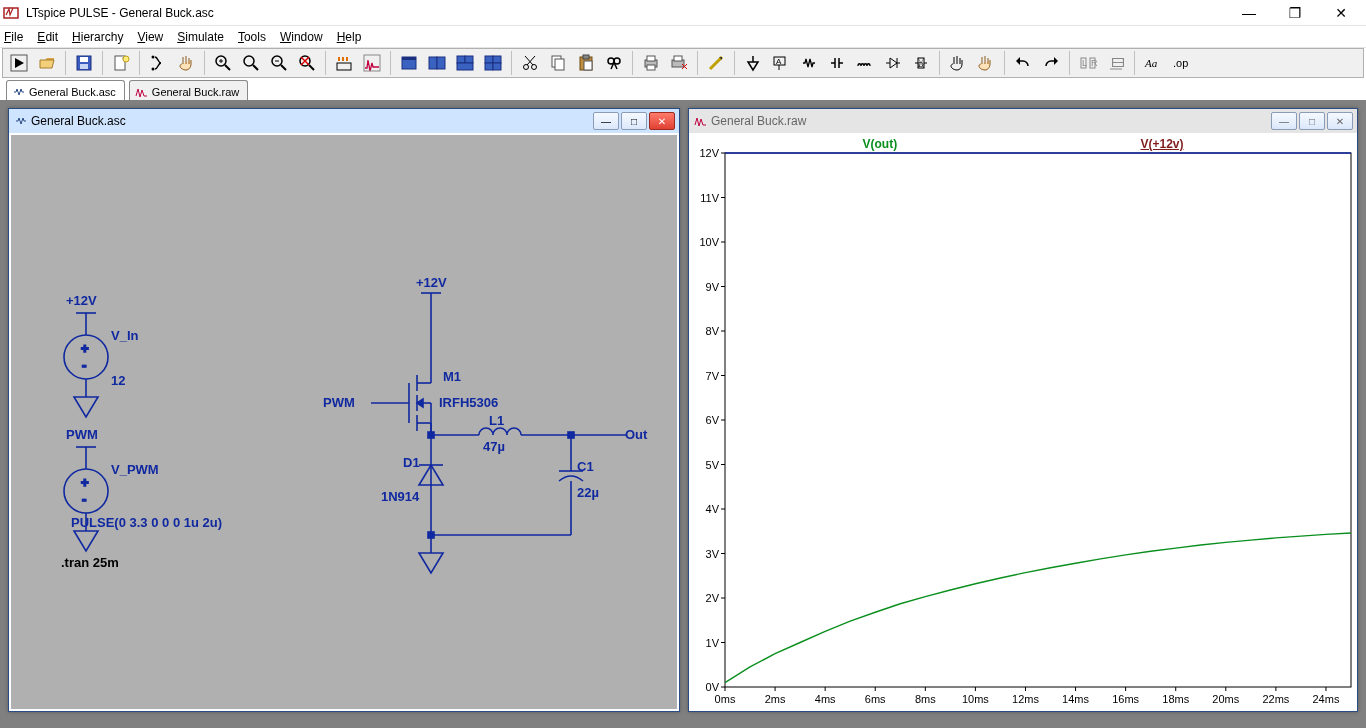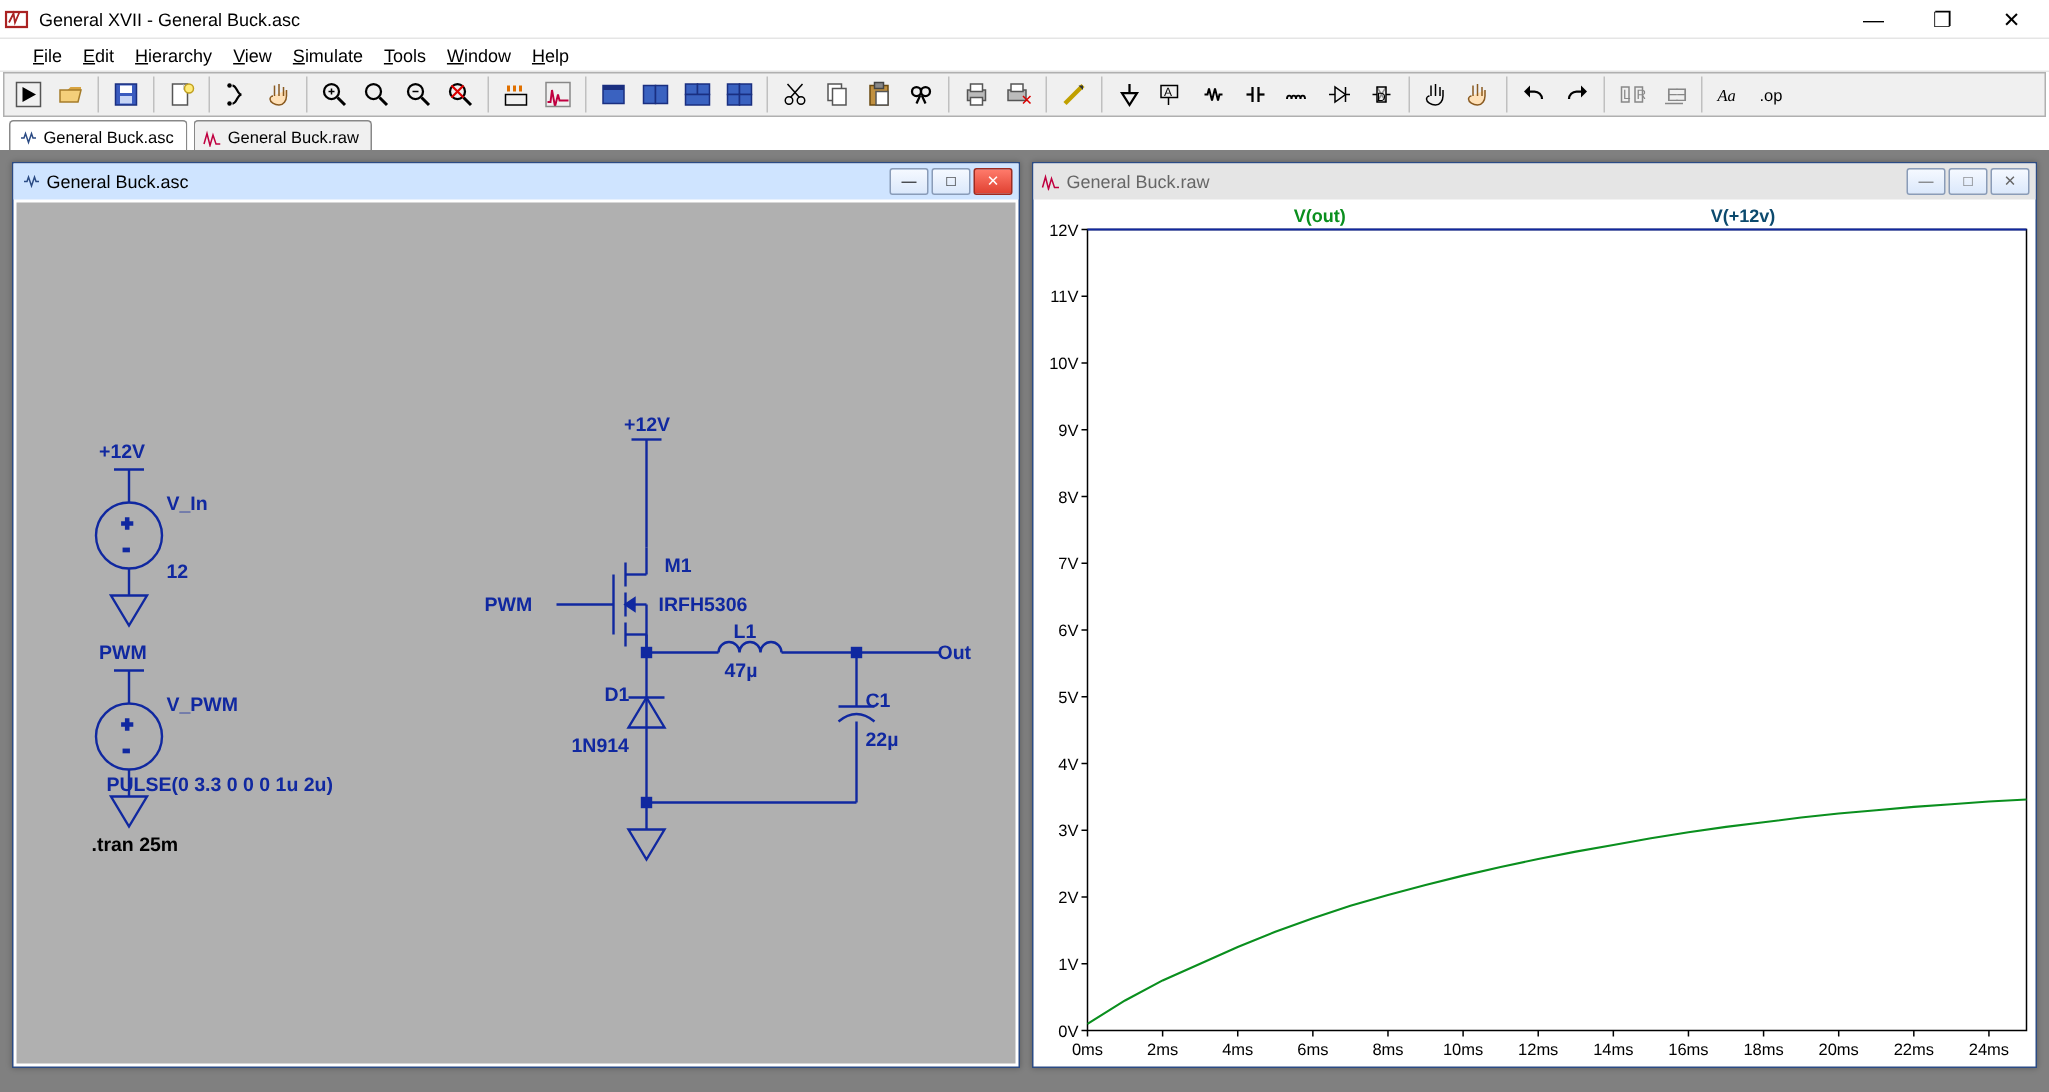--- a/index.html
+++ b/index.html
@@ -7,21 +7,21 @@
 
   
   .titlebar { height:26px; background:#fff; display:flex; align-items:center; padding:0 2px; border-bottom:1px solid #e5e5e5; }
   .titlebar .appicon { width:18px; height:18px; margin-right:6px; display:flex; align-items:center; justify-content:center;}
   .titlebar .title { font-size:12px; }
   .titlebar .spacer { flex:1; }
   .titlebar .wc { display:flex; }
   .titlebar .wc-btn { width:46px; height:26px; display:flex; align-items:center; justify-content:center; font-size:14px; font-family: "Segoe UI Symbol", sans-serif; }
 
   
-  .menubar { height:22px; display:flex; align-items:center; padding:0 22px; gap:14px; border-bottom:1px solid #e5e5e5; }
+  .menubar { height:22px; display:flex; align-items:center; padding:0 4px; gap:14px; border-bottom:1px solid #e5e5e5; }
   .menubar .mitem { font-size:12px; }
   .menubar .mitem .ul { text-decoration: underline; }
 
   
   .toolbar { height:30px; background:#f0f0f0; border:1px solid #b0b0b0; display:flex; align-items:center; padding:2px 4px; gap:4px; margin:0 2px; }
   .toolbar .sep { width:1px; height:24px; background:#c0c0c0; margin:0 2px; }
   .tool { width:24px; height:24px; display:flex; align-items:center; justify-content:center; border:1px solid transparent; }
   .tool svg { display:block; }
 
   
@@ -46,34 +46,34 @@
   
   .schematic { width:100%; height:100%; background:#b0b0b0; position:relative; }
   .schematic svg { position:absolute; left:0; top:0; }
   .stext { font: bold 13px Arial, sans-serif; fill:#1028a0; }
   .sdir  { font: bold 13px Arial, sans-serif; fill:#000; }
 
   
   .plot { width:100%; height:100%; background:#fff; position:relative; }
   .legend { position:absolute; top:2px; left:0; right:0; text-align:center; font:bold 12px Arial; }
   .legend .l1 { color:#0a8f1e; display:inline-block; margin-right:120px;text-align:right; }
-  .legend .l2 { color:#0c4a6e; display:inline-block; margin-left:120px; }
+  .legend .l2 { color:#7f1d1d; display:inline-block; margin-left:120px;text-decoration:underline; }
   .axislabel { font:11px Arial; fill:#000; }
 </style>
 </head>
 <body>
 
 <div class="titlebar">
   <span class="appicon">
     <svg width="16" height="16" viewBox="0 0 16 16">
         <rect x="1" y="3" width="14" height="10" fill="none" stroke="#aa2222" stroke-width="1.5"></rect>
         <path d="M3 10 L6 4 L7 10 L10 3" stroke="#aa2222" fill="none" stroke-width="1.2"></path>
       </svg>
   </span>
-  <span class="title">General XVII - General Buck.asc</span>
+  <span class="title">LTspice PULSE - General Buck.asc</span>
   <span class="spacer"></span>
   <div class="wc">
     <div class="wc-btn">—</div>
     <div class="wc-btn">❐</div>
     <div class="wc-btn wc-close">✕</div>
   </div>
 </div>
 
 <div class="menubar">
   <span class="mitem"><span class="ul">F</span><span>ile</span></span>

